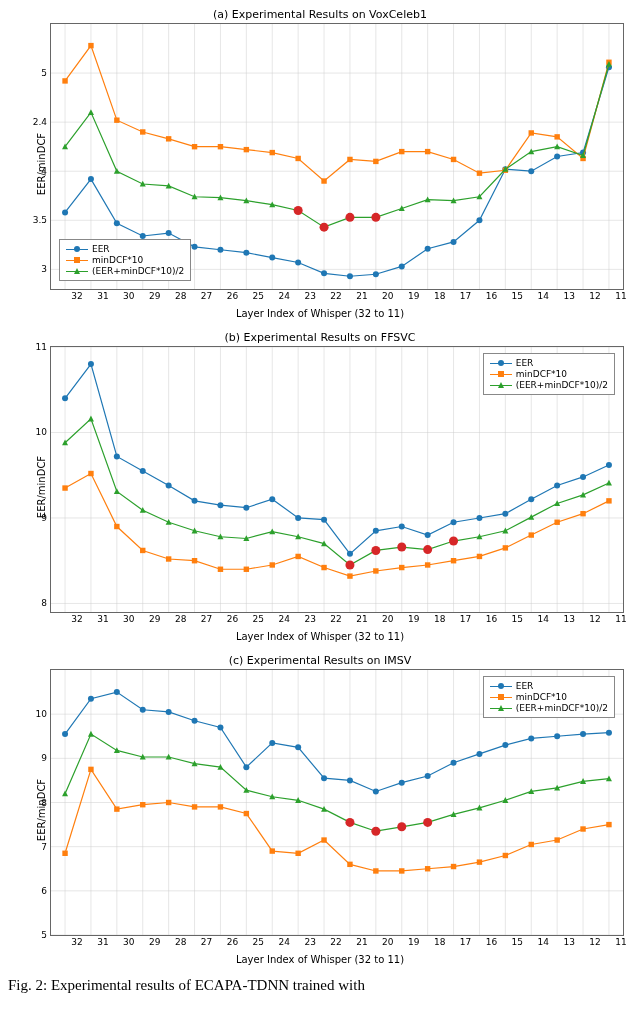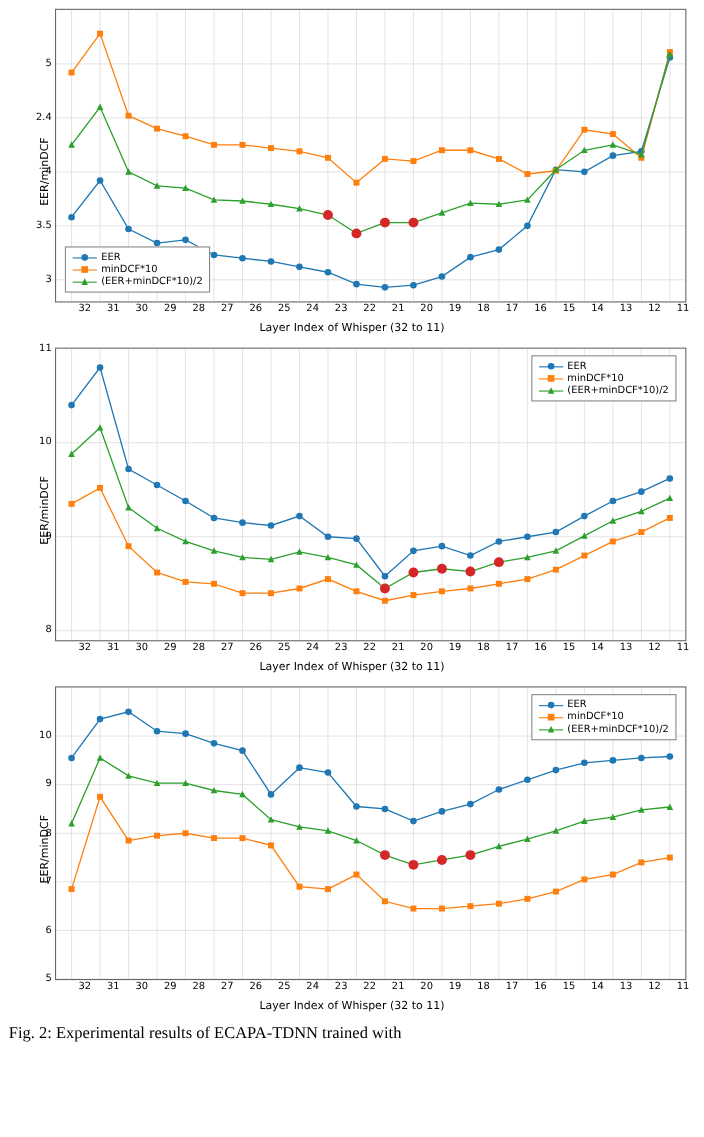--- a/index.html
+++ b/index.html
@@ -110,20 +110,21 @@
     font-family: "Times New Roman", serif;
     font-size: 15px;
     margin-top: 4px;
   }
 </style>
 </head>
 <body>
 
 <div id="charts-container">
     <div class="chart-block">
+      <div class="chart-title">(a) Experimental Results on VoxCeleb1</div>
       <div class="ylabel">EER/minDCF</div>
       <div class="plot-area">
         <div class="y-ticks">
           <div class="y-tick" style="top: 92.5926%;">3</div>
           <div class="y-tick" style="top: 74.0741%;">3.5</div>
           <div class="y-tick" style="top: 55.5556%;">4</div>
           <div class="y-tick" style="top: 37.037%;">2.4</div>
           <div class="y-tick" style="top: 18.5185%;">5</div>
         </div>
         <div class="x-ticks">
@@ -268,20 +269,21 @@
               <span class="ln" style="background: rgb(44, 160, 44);"></span>
               <span class="mk" style="background: none; width: 0px; height: 0px; border-left: 3px solid transparent; border-right: 3px solid transparent; border-bottom: 6px solid rgb(44, 160, 44); top: 1px;"></span>
             </span>
             <span>(EER+minDCF*10)/2</span>
           </div>
         </div>
       </div>
       <div class="xlabel">Layer Index of Whisper (32 to 11)</div>
     </div>
     <div class="chart-block">
+      <div class="chart-title">(b) Experimental Results on FFSVC</div>
       <div class="ylabel">EER/minDCF</div>
       <div class="plot-area">
         <div class="y-ticks">
           <div class="y-tick" style="top: 96.7742%;">8</div>
           <div class="y-tick" style="top: 64.5161%;">9</div>
           <div class="y-tick" style="top: 32.2581%;">10</div>
           <div class="y-tick" style="top: 0%;">11</div>
         </div>
         <div class="x-ticks">
           <div class="x-tick" style="left: 2.45614%;">32</div>
@@ -424,20 +426,21 @@
               <span class="ln" style="background: rgb(44, 160, 44);"></span>
               <span class="mk" style="background: none; width: 0px; height: 0px; border-left: 3px solid transparent; border-right: 3px solid transparent; border-bottom: 6px solid rgb(44, 160, 44); top: 1px;"></span>
             </span>
             <span>(EER+minDCF*10)/2</span>
           </div>
         </div>
       </div>
       <div class="xlabel">Layer Index of Whisper (32 to 11)</div>
     </div>
     <div class="chart-block">
+      <div class="chart-title">(c) Experimental Results on IMSV</div>
       <div class="ylabel">EER/minDCF</div>
       <div class="plot-area">
         <div class="y-ticks">
           <div class="y-tick" style="top: 100%;">5</div>
           <div class="y-tick" style="top: 83.3333%;">6</div>
           <div class="y-tick" style="top: 66.6667%;">7</div>
           <div class="y-tick" style="top: 50%;">8</div>
           <div class="y-tick" style="top: 33.3333%;">9</div>
           <div class="y-tick" style="top: 16.6667%;">10</div>
         </div>

